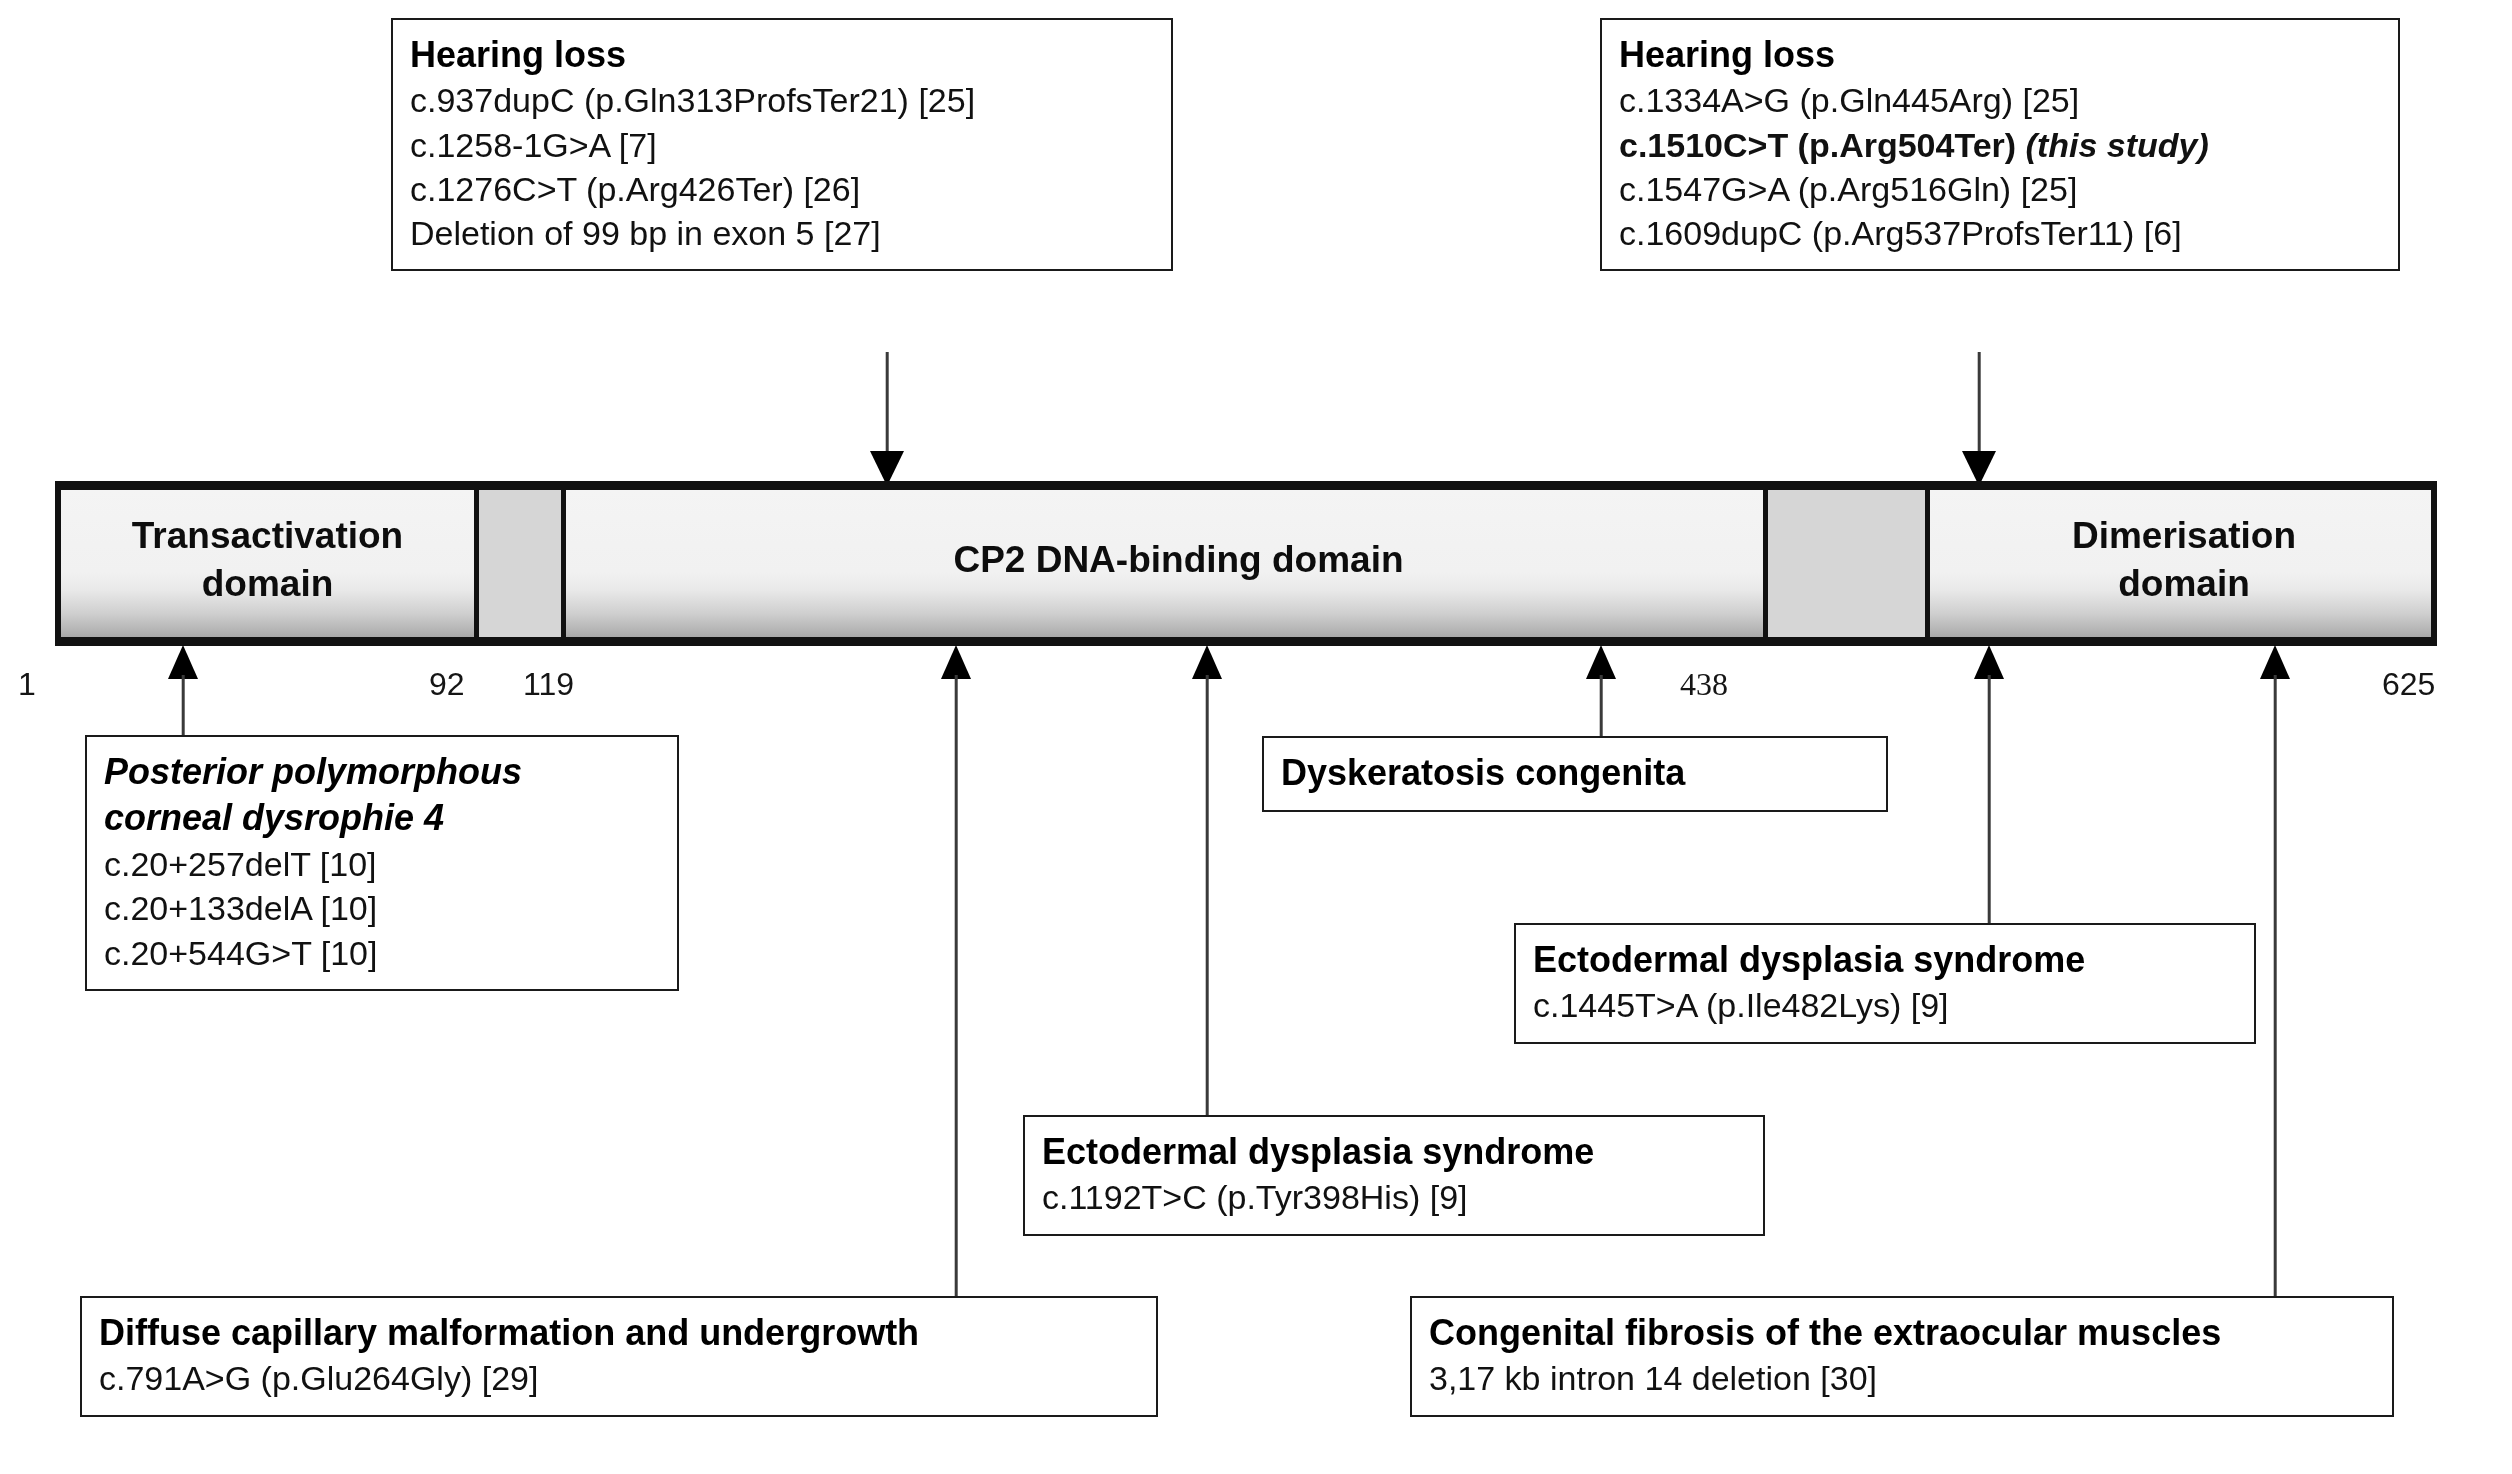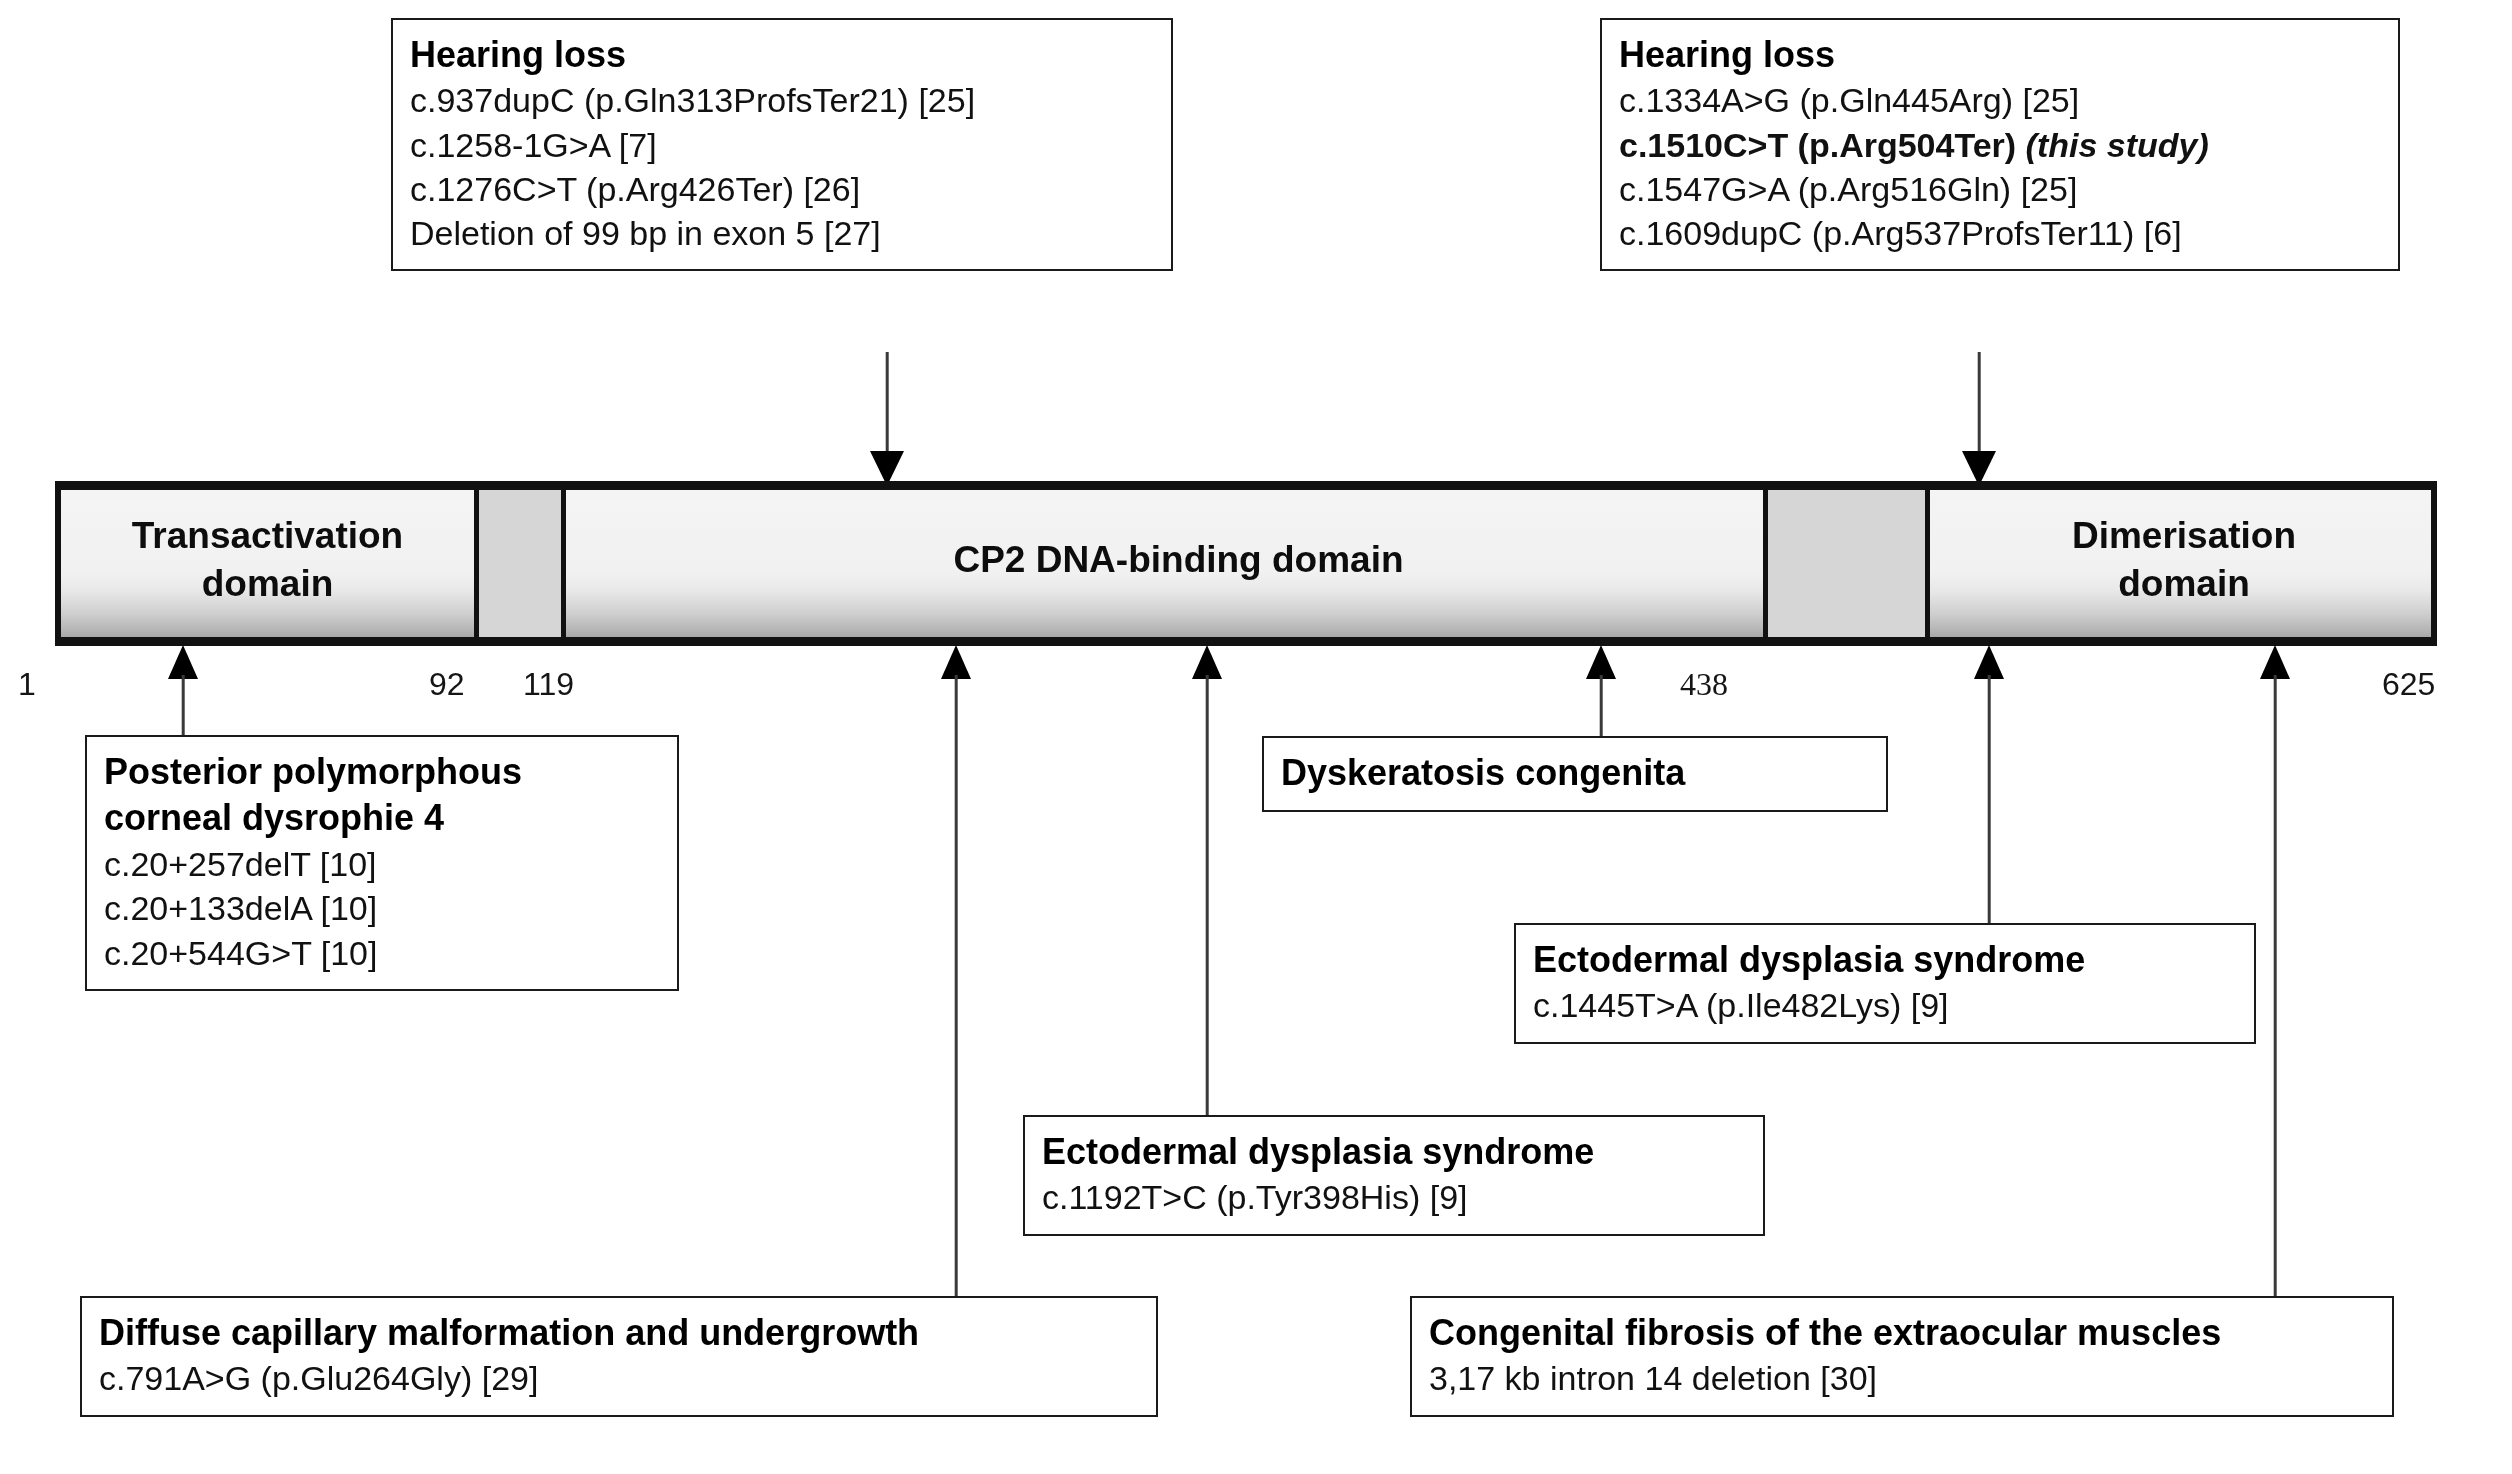--- a/index.html
+++ b/index.html
@@ -27,21 +27,21 @@
     border: 2.6px solid #1a1a1a;
     padding: 11.6px 17px 14px 17px;
   }
   .box .title {
     font-weight: bold;
     font-size: 36px;
     line-height: 1.30;
     color: #000000;
     white-space: nowrap;
   }
-  .box .title.wrap { white-space: normal; }
+  .box .title.wrap { white-space: normal; font-style: italic; }
   .box .line {
     font-size: 34px;
     line-height: 1.30;
     color: #111111;
     white-space: nowrap;
   }
   .box .line.b { font-weight: bold; }
   .box .line .ital { font-style: italic; font-weight: bold; }
 
   

